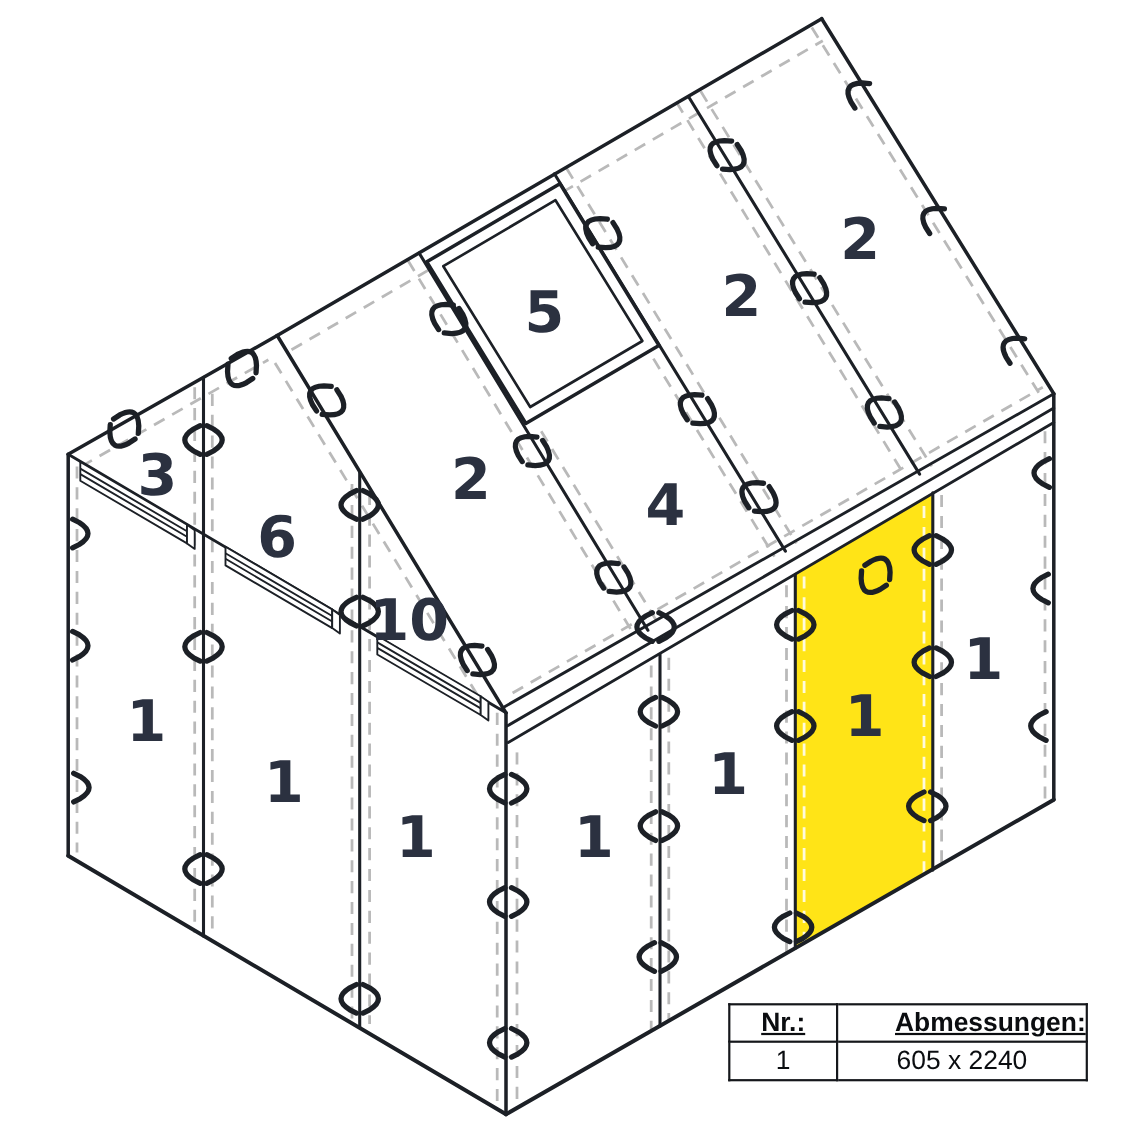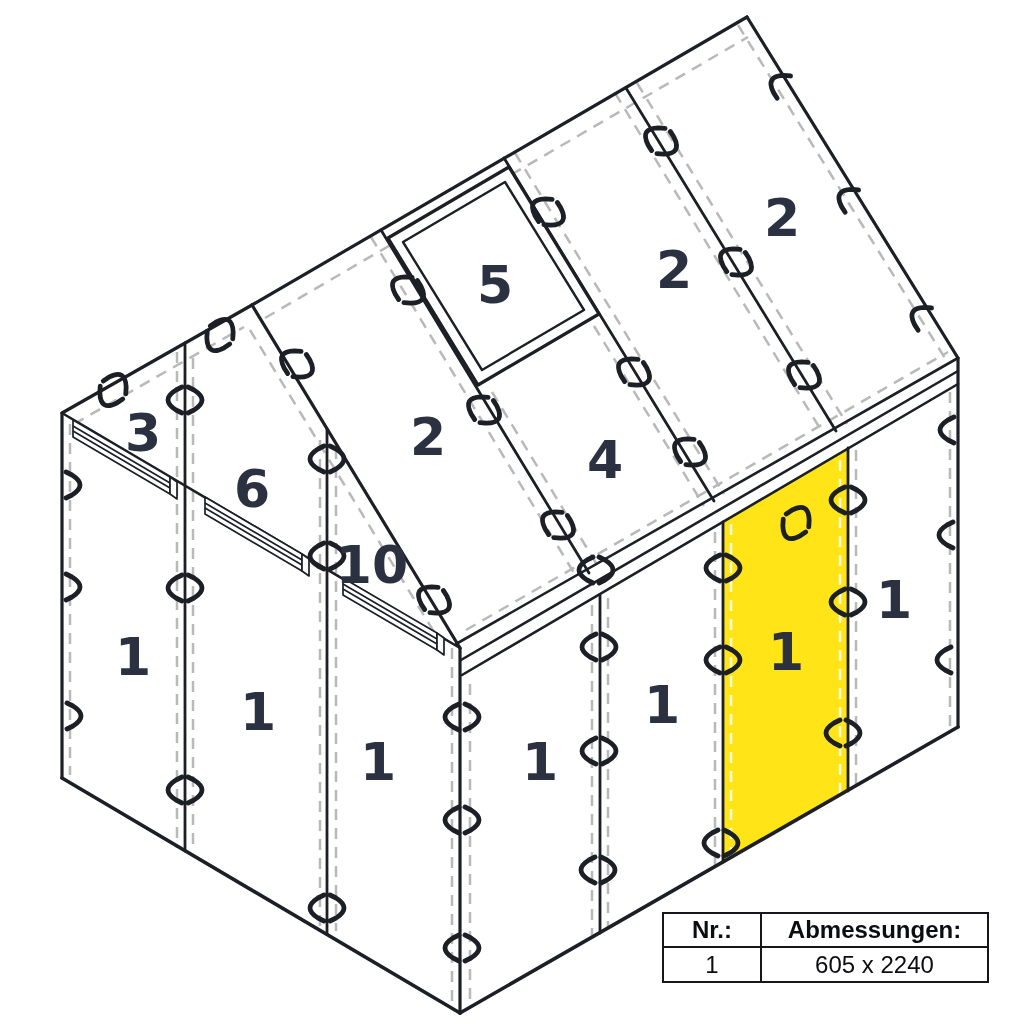--- a/index.html
+++ b/index.html
@@ -4,22 +4,22 @@
 <style>
   html,body{margin:0;padding:0;background:#ffffff;}
   body{width:1024px;height:1024px;position:relative;font-family:"Liberation Sans",sans-serif;overflow:hidden;}
   #stage{position:absolute;left:0;top:0;width:1024px;height:1024px;}
   svg{display:block;}
   .panel-num{font-family:"DejaVu Sans","Liberation Sans",sans-serif;font-weight:bold;font-size:52px;}
   .parts-table{position:absolute;left:662px;top:912px;}
   .parts-table table{border-collapse:collapse;background:#ffffff;}
   .parts-table td,.parts-table th{border:2px solid #15171b;text-align:center;vertical-align:middle;
       font-size:24px;color:#0b0d10;padding:0;}
-  .parts-table th{font-weight:bold;width:96px;height:32px;}
-  .parts-table th.wide{width:225px;}
+  .parts-table th{font-weight:bold;width:96px;height:32px;text-decoration:underline;}
+  .parts-table th.wide{width:225px;text-align:right;}
   .parts-table td{height:33px;font-weight:normal;}
 </style>
 </head>
 <body>
 
 <div id="stage">
 <svg width="1024" height="1024" viewBox="0 0 1024 1024">
   <defs>
     <path id="cL" d="M8,-13 L2,-10 Q-6,-5 -6,0 Q-6,5 2,10 L8,13" fill="none" stroke-linecap="round" stroke-linejoin="round"></path>
     <path id="cR" d="M-8,-13 L-2,-10 Q6,-5 6,0 Q6,5 -2,10 L-8,13" fill="none" stroke-linecap="round" stroke-linejoin="round"></path>

